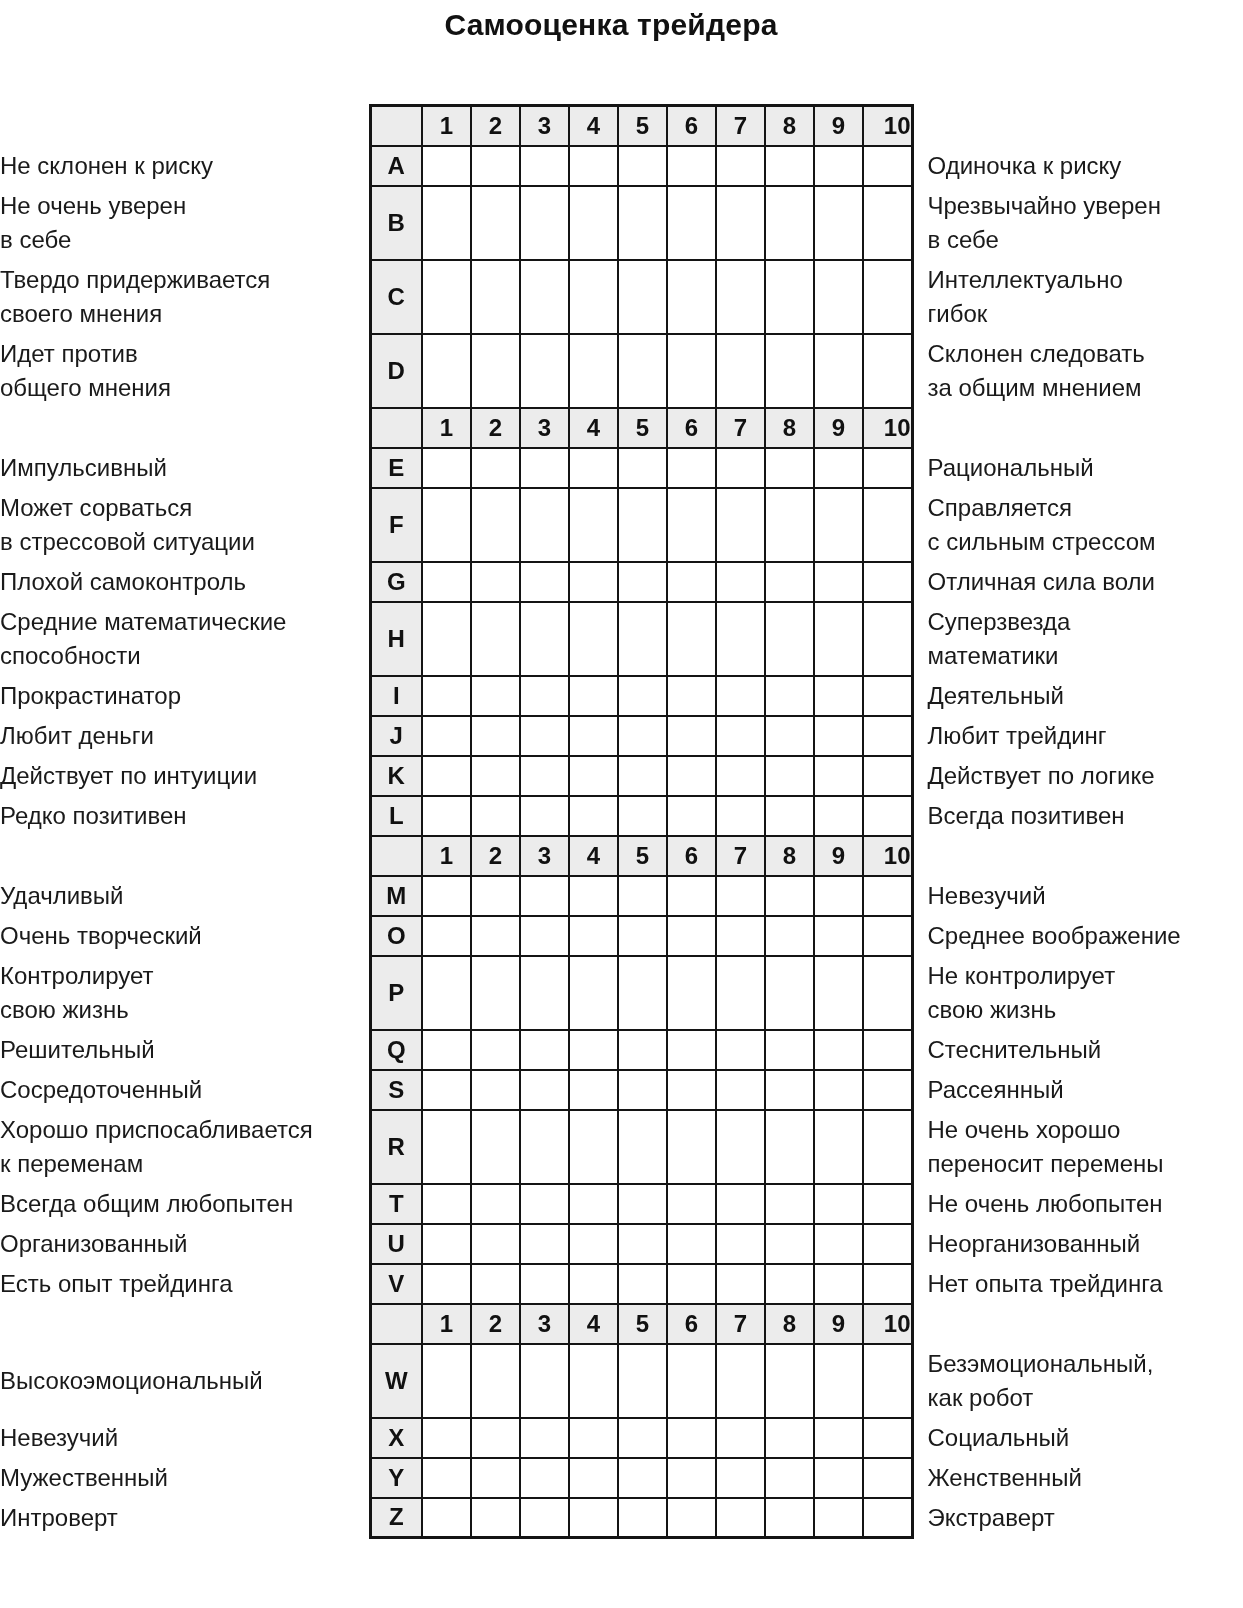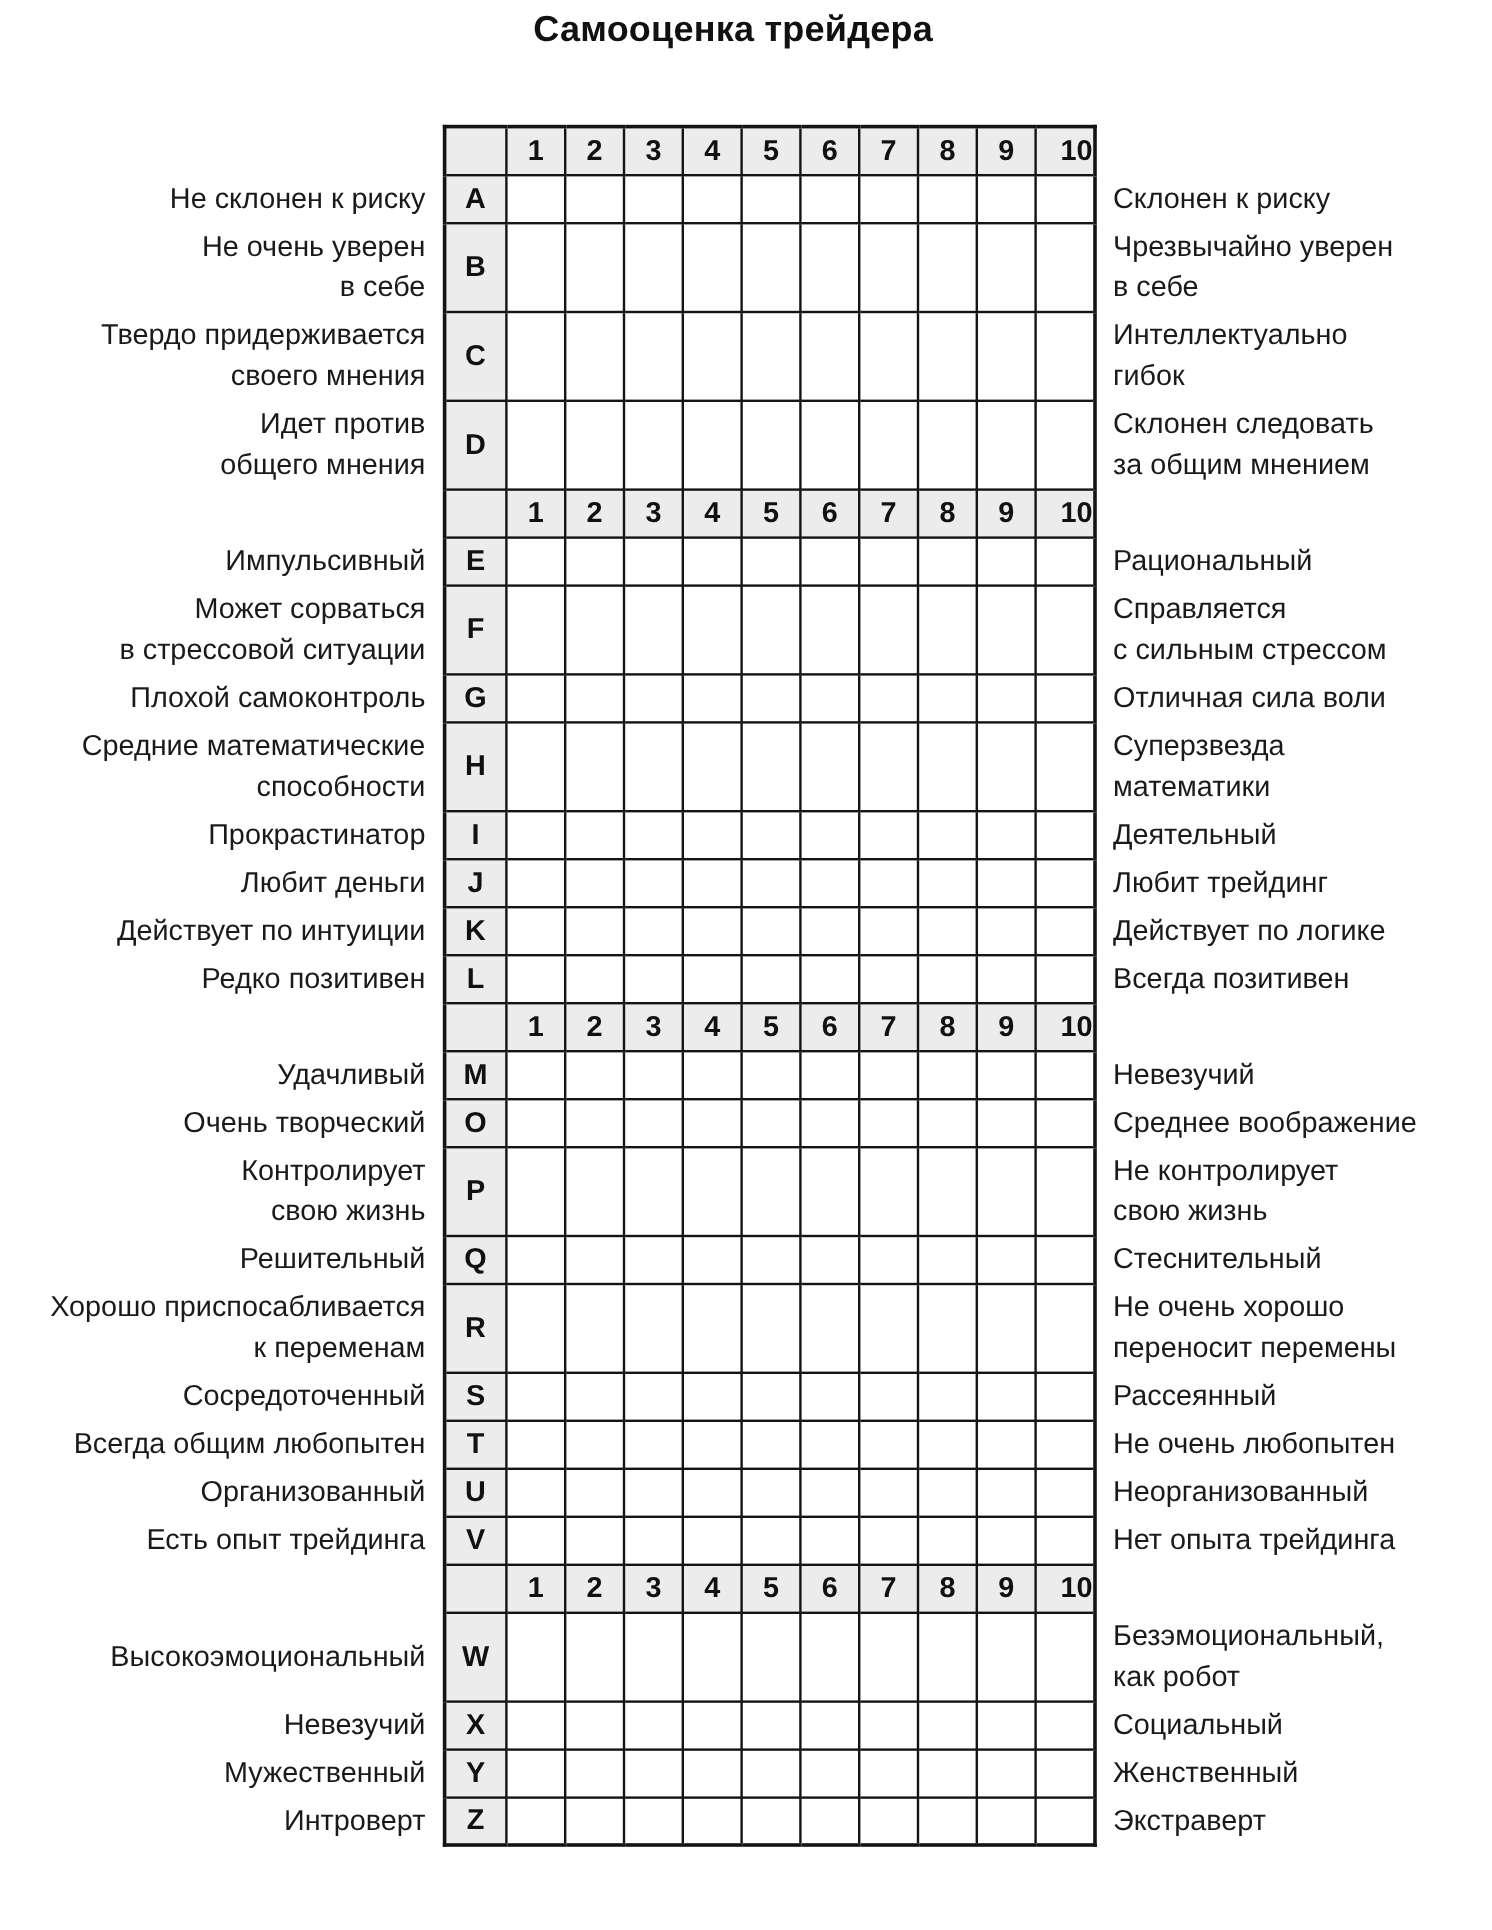--- a/index.html
+++ b/index.html
@@ -38,21 +38,21 @@
     color: #111111;
   }
   td.box { background: #ffffff; }
   td.lbl {
     border: none;
     font-size: 24px;
     line-height: 34px;
     white-space: pre-line;
     color: #1a1a1a;
   }
-  td.lbl-left  { text-align: right; padding: 3px 14px 3px 0; }
+  td.lbl-left  { text-align: left; padding: 3px 14px 3px 0; }
   td.lbl-right { text-align: left;  padding: 3px 0 3px 14px; }
   td.bl { border-left-width: 3px; }
   td.br { border-right-width: 3px; text-align: right; }
   td.bt { border-top-width: 3px; }
   td.bb { border-bottom-width: 3px; }
 </style>
 </head>
 <body>
 
 <div class="sheet">
@@ -96,21 +96,21 @@
           <td class="grid box"></td>
           <td class="grid box"></td>
           <td class="grid box"></td>
           <td class="grid box"></td>
           <td class="grid box"></td>
           <td class="grid box"></td>
           <td class="grid box"></td>
           <td class="grid box"></td>
           <td class="grid box"></td>
           <td class="grid box br"></td>
-          <td class="lbl lbl-right">Склонен к риску</td>
+          <td class="lbl lbl-right">Одиночка к риску</td>
         </tr>
         <tr>
           <td class="lbl lbl-left">Не очень уверен
 в себе</td>
           <td class="grid letter bl">B</td>
           <td class="grid box"></td>
           <td class="grid box"></td>
           <td class="grid box"></td>
           <td class="grid box"></td>
           <td class="grid box"></td>
@@ -366,50 +366,50 @@
           <td class="grid box"></td>
           <td class="grid box"></td>
           <td class="grid box"></td>
           <td class="grid box"></td>
           <td class="grid box"></td>
           <td class="grid box"></td>
           <td class="grid box br"></td>
           <td class="lbl lbl-right">Стеснительный</td>
         </tr>
         <tr>
+          <td class="lbl lbl-left">Сосредоточенный</td>
+          <td class="grid letter bl">S</td>
+          <td class="grid box"></td>
+          <td class="grid box"></td>
+          <td class="grid box"></td>
+          <td class="grid box"></td>
+          <td class="grid box"></td>
+          <td class="grid box"></td>
+          <td class="grid box"></td>
+          <td class="grid box"></td>
+          <td class="grid box"></td>
+          <td class="grid box br"></td>
+          <td class="lbl lbl-right">Рассеянный</td>
+        </tr>
+        <tr>
           <td class="lbl lbl-left">Хорошо приспосабливается
 к переменам</td>
           <td class="grid letter bl">R</td>
           <td class="grid box"></td>
           <td class="grid box"></td>
           <td class="grid box"></td>
           <td class="grid box"></td>
           <td class="grid box"></td>
           <td class="grid box"></td>
           <td class="grid box"></td>
           <td class="grid box"></td>
           <td class="grid box"></td>
           <td class="grid box br"></td>
           <td class="lbl lbl-right">Не очень хорошо
 переносит перемены</td>
-        </tr>
-        <tr>
-          <td class="lbl lbl-left">Сосредоточенный</td>
-          <td class="grid letter bl">S</td>
-          <td class="grid box"></td>
-          <td class="grid box"></td>
-          <td class="grid box"></td>
-          <td class="grid box"></td>
-          <td class="grid box"></td>
-          <td class="grid box"></td>
-          <td class="grid box"></td>
-          <td class="grid box"></td>
-          <td class="grid box"></td>
-          <td class="grid box br"></td>
-          <td class="lbl lbl-right">Рассеянный</td>
         </tr>
         <tr>
           <td class="lbl lbl-left">Всегда общим любопытен</td>
           <td class="grid letter bl">T</td>
           <td class="grid box"></td>
           <td class="grid box"></td>
           <td class="grid box"></td>
           <td class="grid box"></td>
           <td class="grid box"></td>
           <td class="grid box"></td>

